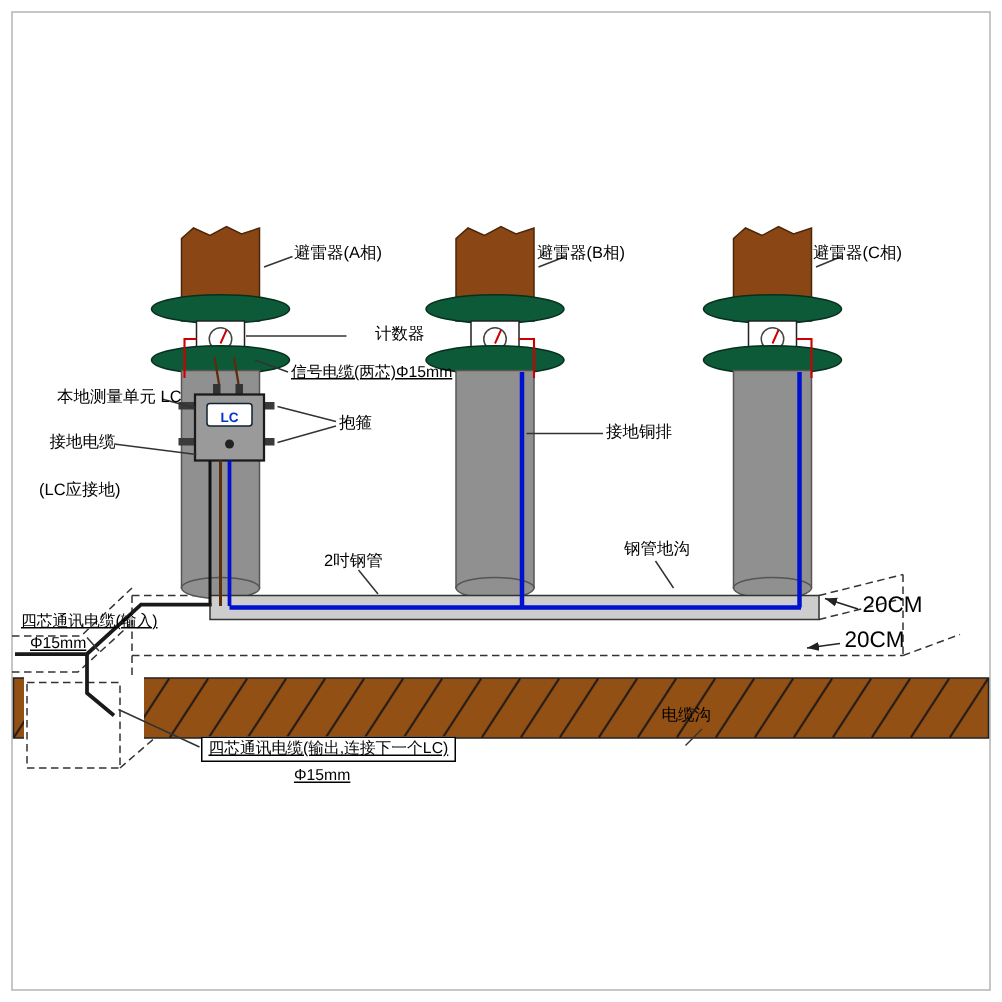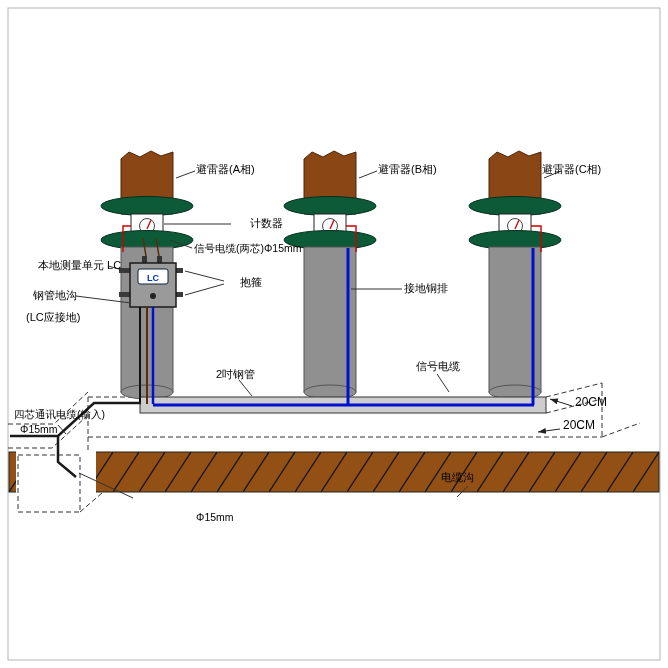--- a/index.html
+++ b/index.html
@@ -1,21 +1,21 @@
 <!DOCTYPE html>
 <html><head>
 <meta charset="utf-8">
 <style>
   html,body{margin:0;padding:0;background:#fff;}
   .canvas{position:relative;width:668px;height:668px;background:#fff;overflow:hidden;
           font-family:"Liberation Sans",sans-serif;}
   .canvas > svg{position:absolute;left:0;top:0;}
   .lbl{position:absolute;font-size:11px;color:#000;white-space:nowrap;line-height:1.25;}
-  .sm{font-size:10.5px;}
-  .xs{font-size:12px;}
+  .sm{font-size:10.5px;text-decoration:underline;}
+  .xs{font-size:15px;}
   .boxed{border:1px solid #000;background:#fff;padding:1px 4px;}
 </style>
 </head>
 <body>
 
 <div class="canvas">
 
 <svg width="668" height="668" viewBox="0 0 668 668">
   <defs>
     <pattern id="hatch" patternUnits="userSpaceOnUse" width="26" height="40" patternTransform="translate(9,452)">
@@ -114,31 +114,32 @@
     <line x1="457" y1="497" x2="468" y2="486"></line>
   </g>
 
   <g stroke="#222" stroke-width="1" fill="none">
     <line x1="572" y1="406" x2="550" y2="399" marker-end="url(#arw)"></line>
     <line x1="560" y1="429" x2="538" y2="432" marker-end="url(#arw)"></line>
   </g>
 </svg>
 
 <div class="lbl" style="left:196px;top:163px">避雷器(A相)</div>
-<div class="lbl" style="left:378px;top:163px">避雷器(B相)</div>
+<div class="lbl" style="left:358px;top:163px">避雷器(B相)</div>
 <div class="lbl" style="left:542px;top:163px">避雷器(C相)</div>
 <div class="lbl" style="left:250px;top:217px">计数器</div>
 <div class="lbl sm" style="left:194px;top:242px">信号电缆(两芯)Φ15mm</div>
 <div class="lbl" style="left:38px;top:259px">本地测量单元 LC</div>
-<div class="lbl" style="left:33px;top:289px">钢管地沟</div>
-<div class="lbl" style="left:26px;top:311px">(LC应接地)</div>
-<div class="lbl" style="left:240px;top:276px">抱箍</div>
+<div class="lbl" style="left:33px;top:289px">接地电缆</div>
+<div class="lbl" style="left:26px;top:321px">(LC应接地)</div>
+<div class="lbl" style="left:226px;top:276px">抱箍</div>
 <div class="lbl" style="left:404px;top:282px">接地铜排</div>
 <div class="lbl" style="left:216px;top:368px">2吋钢管</div>
-<div class="lbl" style="left:416px;top:360px">信号电缆</div>
+<div class="lbl" style="left:416px;top:360px">钢管地沟</div>
 <div class="lbl xs" style="left:575px;top:395px">20CM</div>
 <div class="lbl xs" style="left:563px;top:418px">20CM</div>
 <div class="lbl sm" style="left:14px;top:408px">四芯通讯电缆(输入)</div>
 <div class="lbl sm" style="left:20px;top:423px">Φ15mm</div>
+<div class="lbl sm boxed" style="left:134px;top:491px">四芯通讯电缆(输出,连接下一个LC)</div>
 <div class="lbl sm" style="left:196px;top:511px">Φ15mm</div>
 <div class="lbl" style="left:441px;top:471px">电缆沟</div>
 
 </div>
 
 </body></html>

